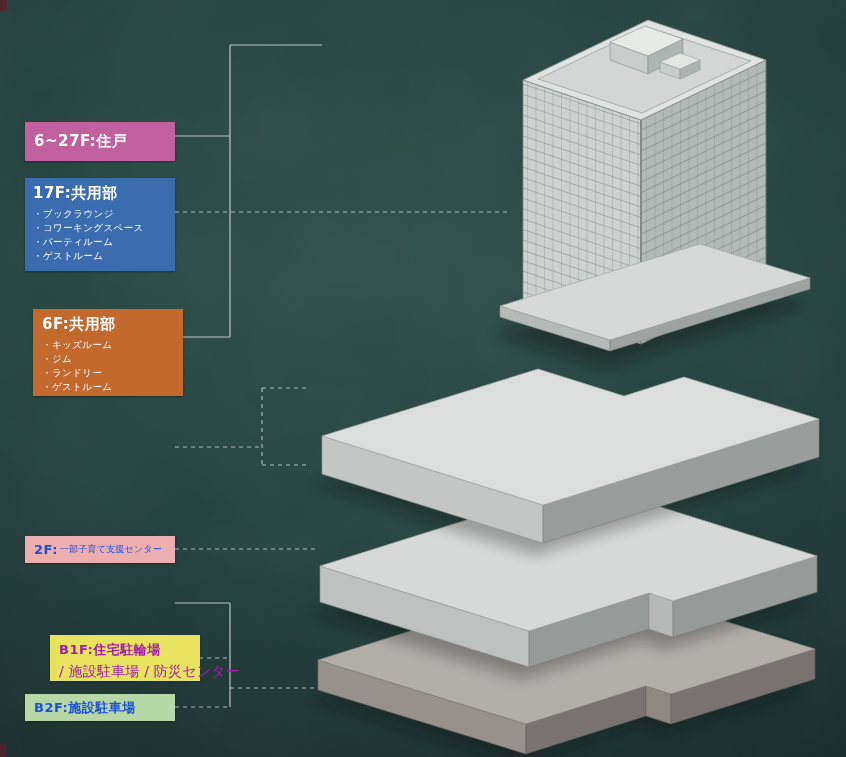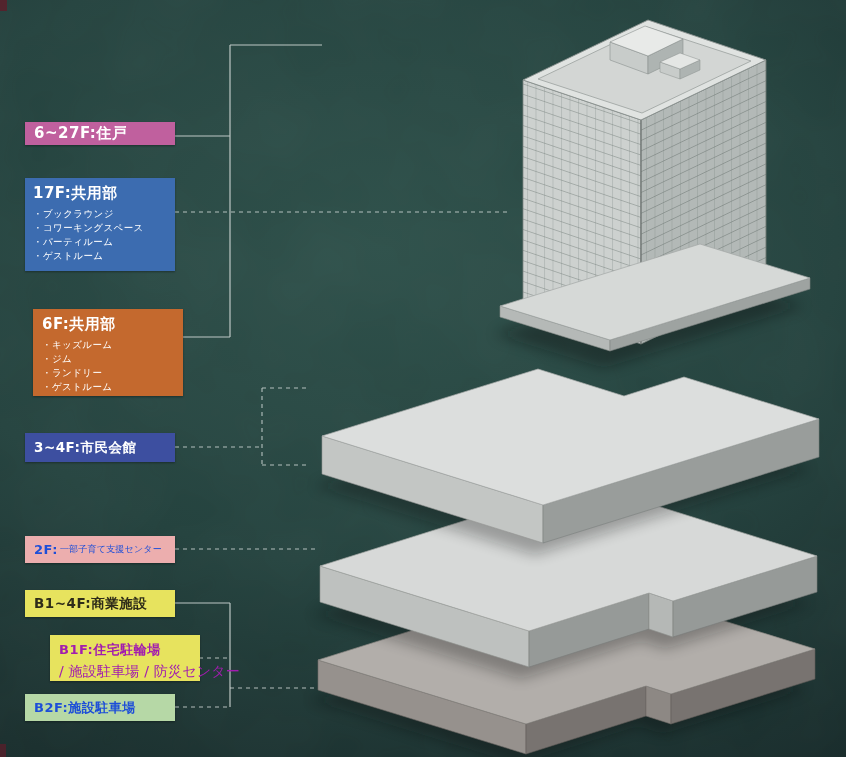--- a/index.html
+++ b/index.html
@@ -13,21 +13,21 @@
     box-shadow:0 1px 2px rgba(0,0,0,.35);}
   .single{display:flex;align-items:center;padding:0 9px;}
   .multi{padding:6px 9px;box-sizing:border-box;}
   .floor{font-size:15px;font-weight:600;letter-spacing:.5px;white-space:nowrap;}
   .floor.md{font-size:13.5px;}
   .floor.sm{font-size:13px;}
   .bullet{font-size:9.5px;line-height:14px;letter-spacing:.4px;white-space:nowrap;}
   .hdr{margin-bottom:4px;}
   .sub{font-size:9px;letter-spacing:.2px;margin-left:2px;white-space:nowrap;}
   .sub2{font-size:14px;letter-spacing:.2px;margin-top:4px;white-space:nowrap;}
-  #legend-0{top:122px;height:23px;}
+  #legend-0{top:122px;height:39px;}
   #legend-1{top:178px;height:93px;}
   #legend-2{top:309px;height:87px;margin-left:8px;}
   #legend-3{top:433px;height:29px;}
   #legend-4{top:536px;height:27px;}
   #legend-5{top:590px;height:27px;}
   #legend-6{top:635px;height:46px;}
   #legend-7{top:694px;height:27px;}
 </style>
 </head>
 <body>
@@ -151,32 +151,26 @@
   </div>
 
   <div class="label-box multi" id="legend-2" style="background-color: rgb(196, 105, 46); color: rgb(255, 255, 255);">
     <div class="floor hdr">6F:共用部</div>
     <div class="bullet">・キッズルーム</div>
     <div class="bullet">・ジム</div>
     <div class="bullet">・ランドリー</div>
     <div class="bullet">・ゲストルーム</div>
   </div>
 
-  <div class="label-box single" id="legend-3" style="background-color: rgb(61, 79, 160); color: rgb(255, 255, 255);">
-    <span class="floor md">3~4F:市民会館</span>
-  </div>
 
   <div class="label-box single" id="legend-4" style="background-color: rgb(236, 174, 174); color: #1d4ed8; align-items: center;">
     <span class="floor sm">2F:</span>
       <span class="sub">一部子育て支援センター</span>
   </div>
 
-  <div class="label-box single" id="legend-5" style="background-color: rgb(231, 227, 94); color: rgb(46, 44, 25);">
-    <span class="floor md">B1~4F:商業施設</span>
-  </div>
 
   <div class="label-box multi" id="legend-6" style="background-color: rgb(231, 227, 94); color: #a21caf; margin-left: 25px;">
     <div class="floor sm">B1F:住宅駐輪場</div>
     <div class="sub2">/ 施設駐車場 / 防災センター</div>
   </div>
 
   <div class="label-box single" id="legend-7" style="background-color: rgb(182, 216, 166); color: #1d4ed8;">
     <span class="floor sm">B2F:施設駐車場</span>
   </div>
 

